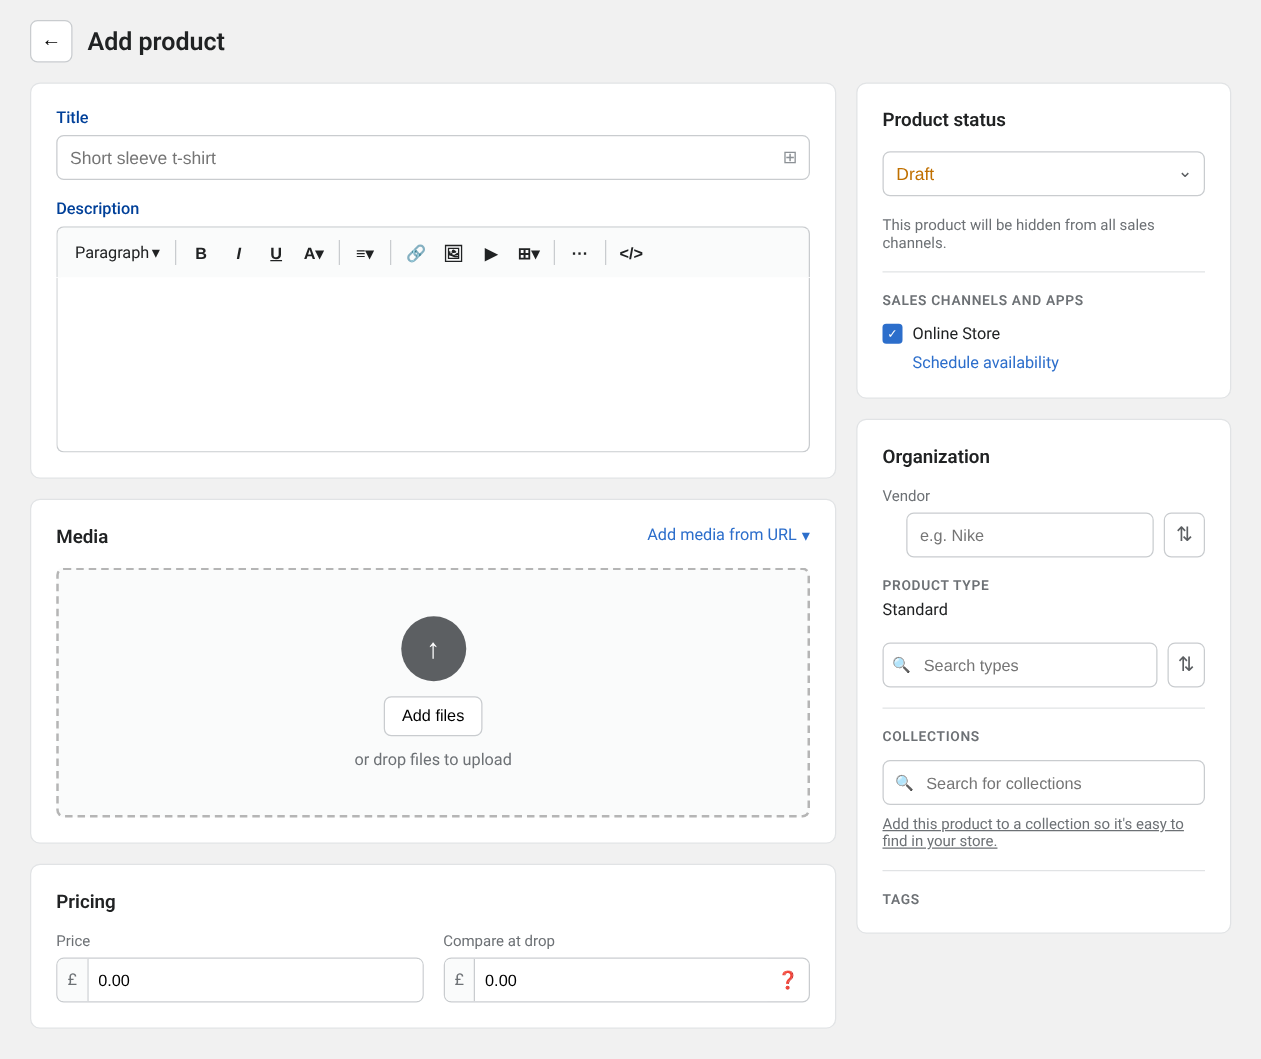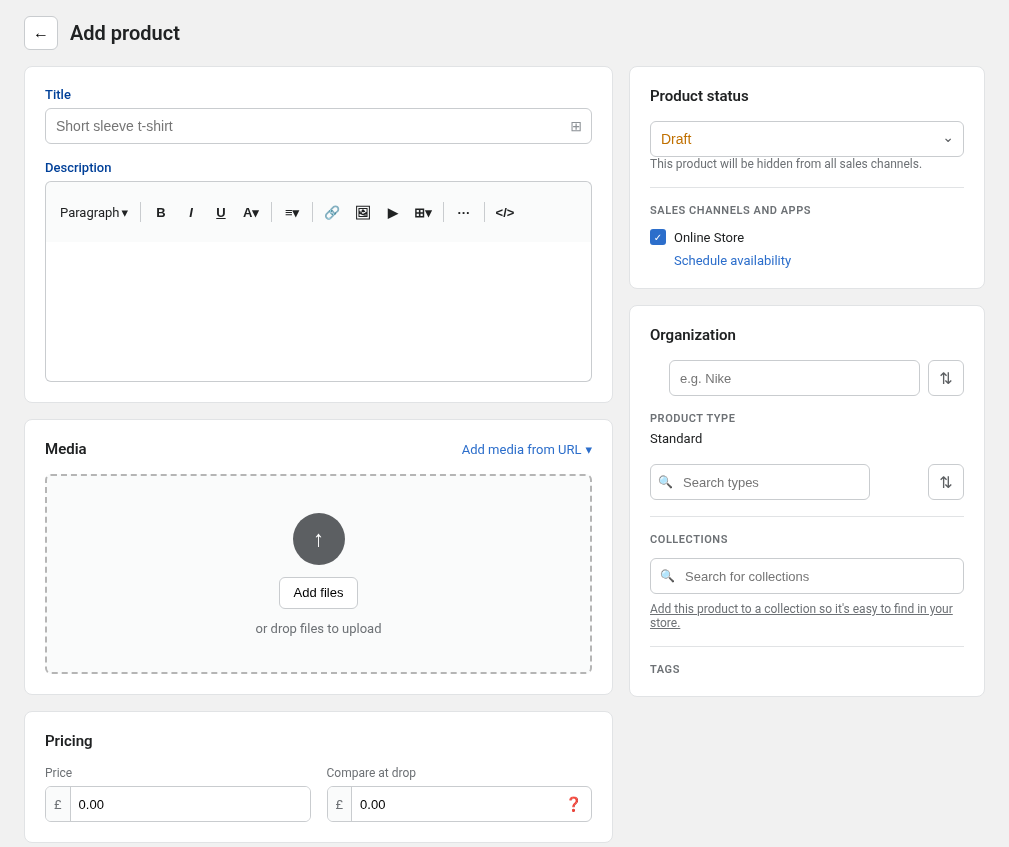--- a/index.html
+++ b/index.html
@@ -39,21 +39,21 @@
       padding: 0 24px 24px 24px;
       align-items: flex-start;
     }
     .left-col {
       flex: 1;
       display: flex;
       flex-direction: column;
       gap: 16px;
     }
     .right-col {
-      width: 356px;
+      width: 300px;
       display: flex;
       flex-direction: column;
       gap: 16px;
     }
     .card {
       background: #fff;
       border-radius: 8px;
       border: 1px solid #e1e3e5;
       padding: 20px;
     }
@@ -91,21 +91,21 @@
       top: 50%;
       transform: translateY(-50%);
       color: #8c9196;
       font-size: 14px;
     }
     
     .desc-toolbar {
       border: 1px solid #c9cccf;
       border-bottom: none;
       border-radius: 6px 6px 0 0;
-      padding: 16px 8px;
+      padding: 6px 8px;
       display: flex;
       align-items: center;
       gap: 2px;
       flex-wrap: wrap;
       background: #fafbfb;
     }
     .toolbar-btn {
       height: 28px;
       min-width: 28px;
       border: none;
@@ -273,21 +273,21 @@
       content: '⌄';
       position: absolute;
       right: 10px;
       top: 50%;
       transform: translateY(-60%);
       color: #5c5f62;
       font-size: 14px;
       pointer-events: none;
     }
     .status-hint {
-      margin-top: 0;
+      margin-top: 16px;
       font-size: 12px;
       color: #6d7175;
     }
     .divider {
       height: 1px;
       background: #e1e3e5;
       margin: 16px 0;
     }
     .channel-item {
       display: flex;
@@ -565,20 +565,21 @@
         <div class="checkbox-blue">✓</div>
         <span class="channel-label">Online Store</span>
       </div>
       <a class="schedule-link">Schedule availability</a>
     </div>
 
     <div class="card">
       <div class="org-title">Organization</div>
 
       <div class="org-field">
+        <div class="org-field-label">Vendor</div>
         <div class="vendor-row">
           <input class="vendor-input" type="text" placeholder="e.g. Nike" style="">
           <button class="arrow-btn">⇅</button>
         </div>
       </div>
 
       <div class="org-field">
         <div class="product-type-label">PRODUCT TYPE</div>
         <div class="standard-label">Standard</div>
         <div class="search-input-wrap">

